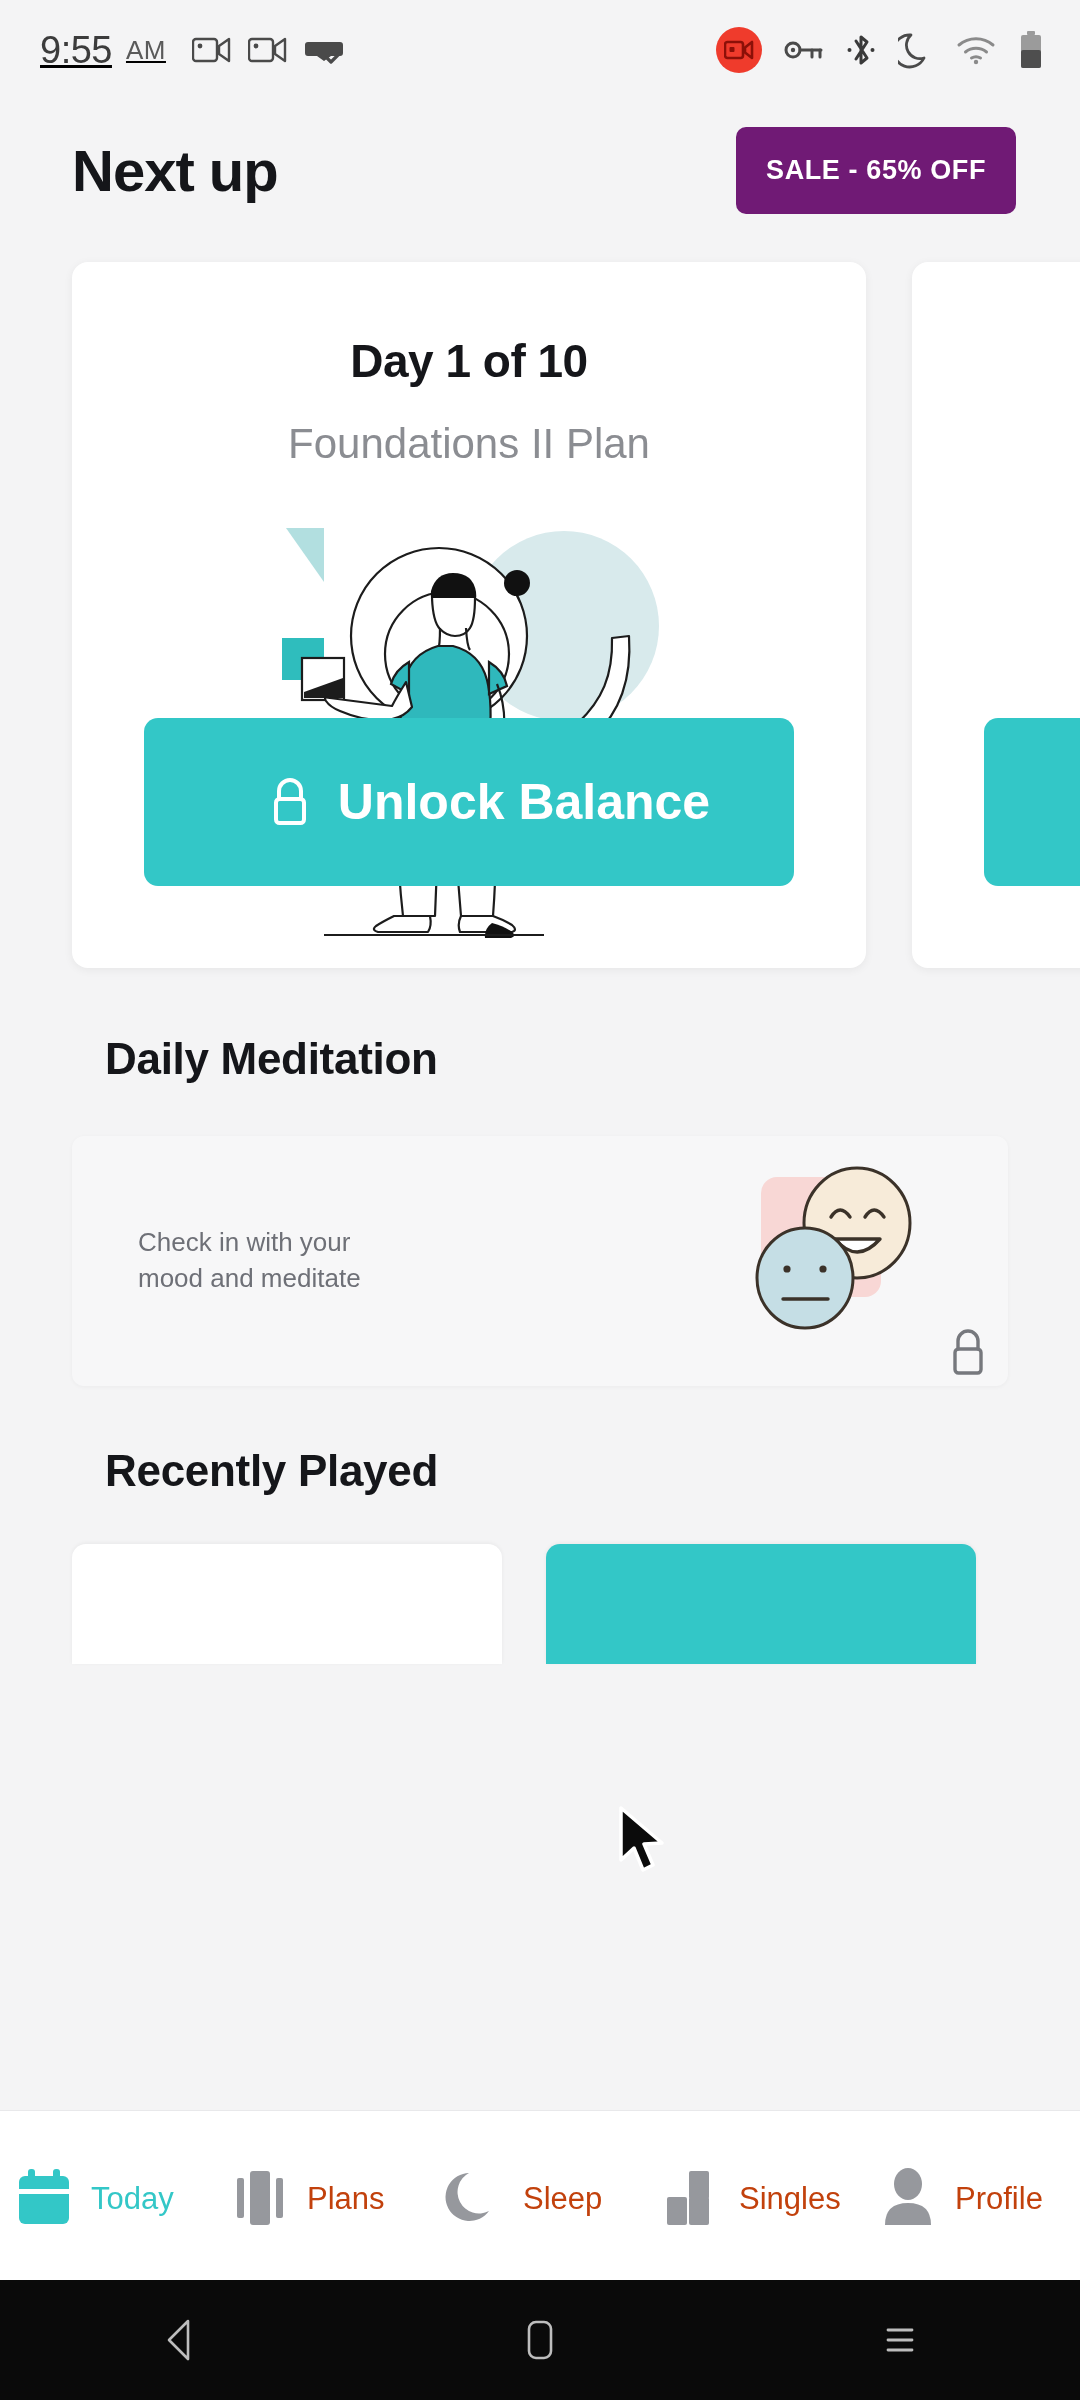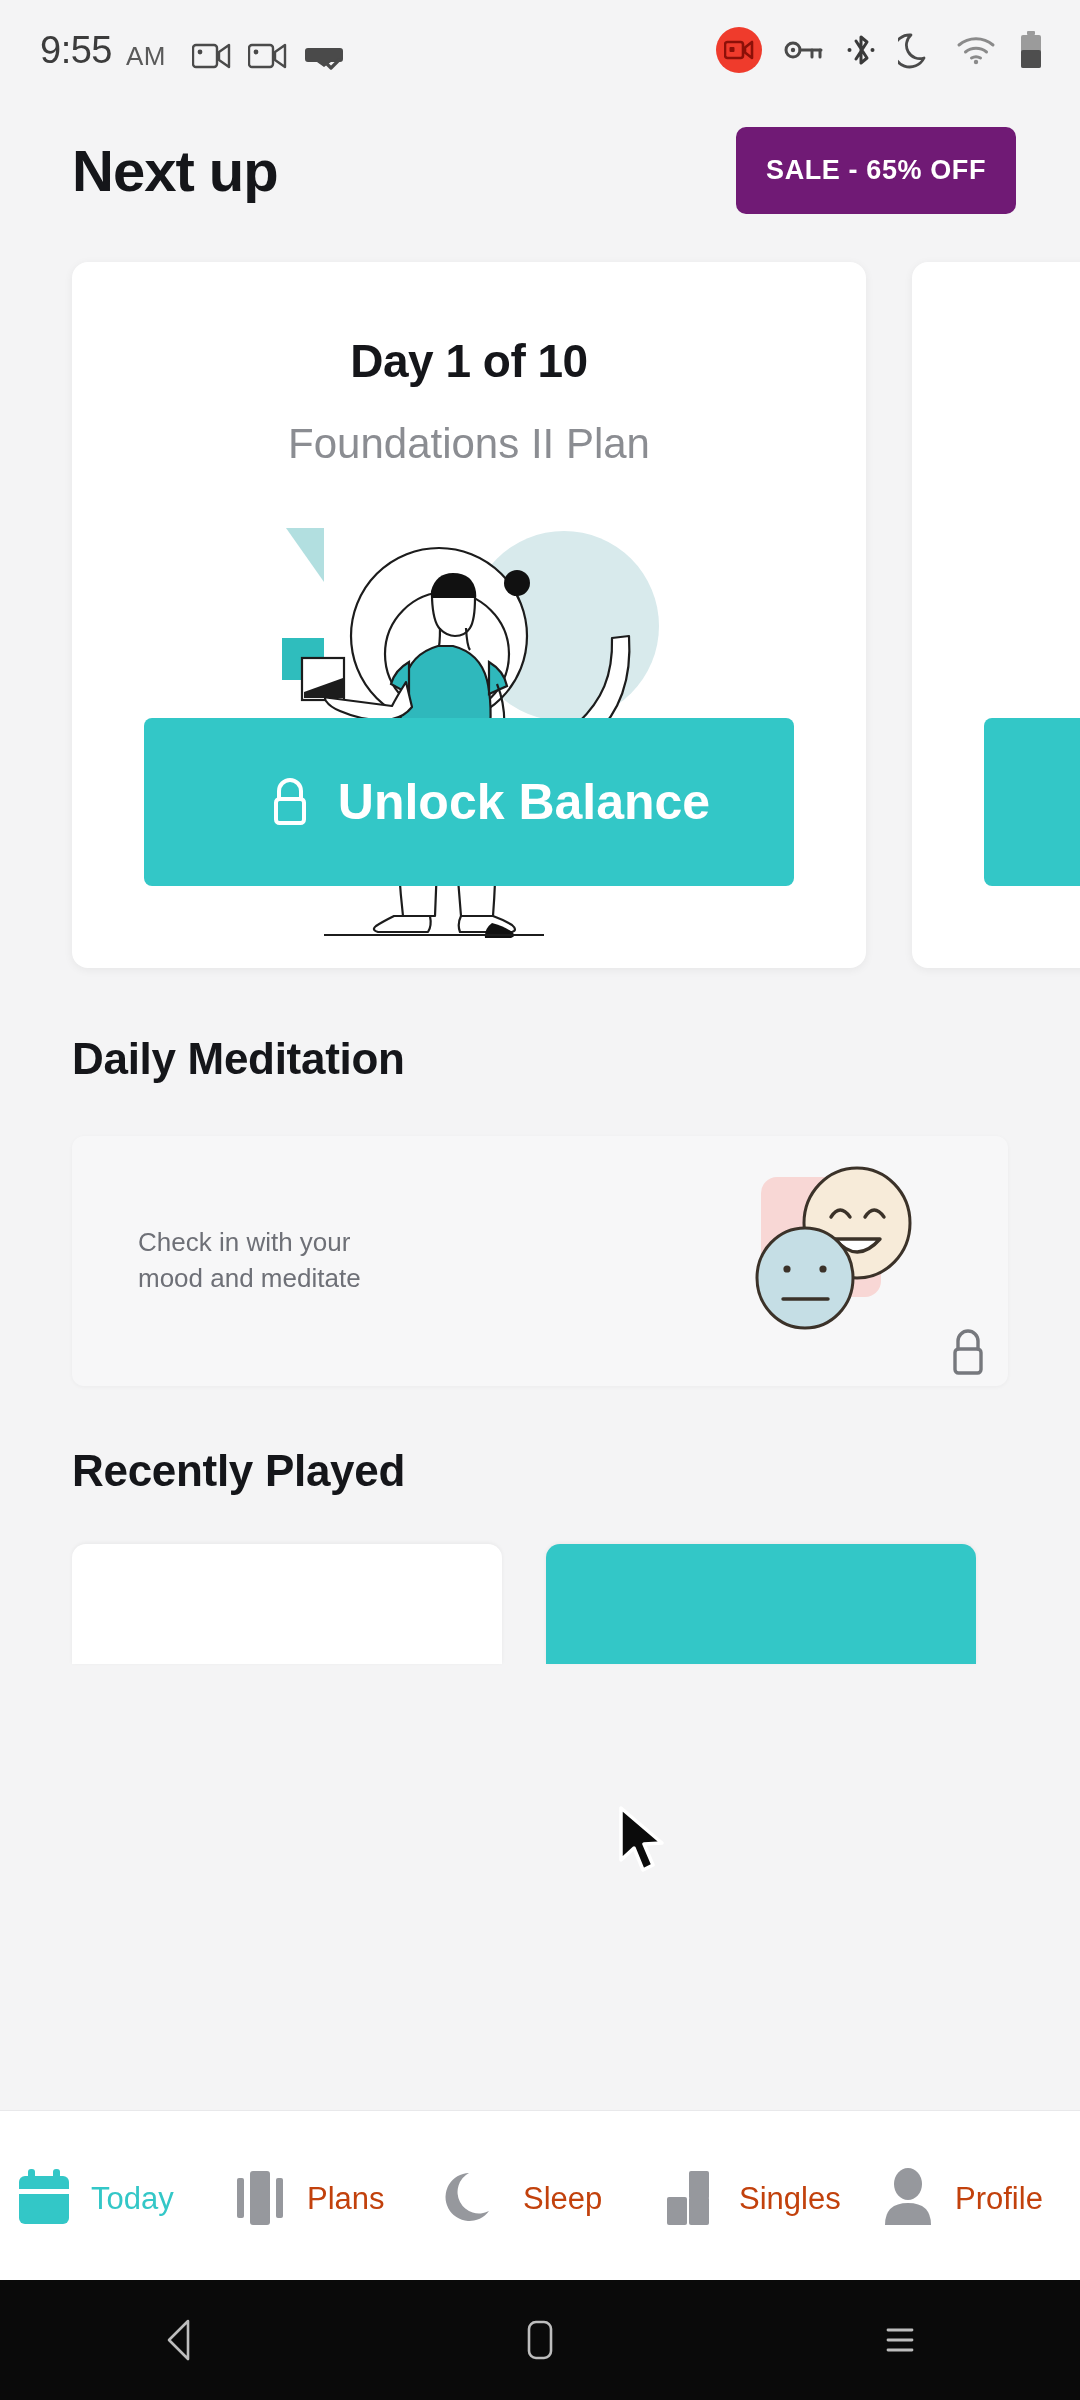--- a/index.html
+++ b/index.html
@@ -13,21 +13,21 @@
 
   
   #status-bar {
     height:100px;
     display:flex;
     align-items:center;
     justify-content:space-between;
     padding:0 36px 0 40px;
     background:#F4F4F5;
   }
-  #status-left { display:flex; align-items:flex-end; gap:14px; }
+  #status-left { display:flex; align-items:center; gap:14px;text-decoration:underline; }
   #clock { font-size:38px; color:#3C3C3C; letter-spacing:-0.5px; }
   #ampm  { font-size:26px; color:#5A5A5A; letter-spacing:0.5px; }
   #status-left-icons { display:flex; align-items:center; gap:16px; margin-left:12px; }
   #status-right { display:flex; align-items:center; gap:22px; }
   .sb-ico { display:block; }
   #rec-badge {
     width:46px; height:46px; border-radius:50%;
     background:#EF3B2C;
     display:flex; align-items:center; justify-content:center;
   }
@@ -93,39 +93,39 @@
   }
   .card-illustration { margin-top:18px; }
   .unlock-button {
     position:absolute;
     left:72px;
     right:72px;
     bottom:82px;
     height:168px;
     background:#33C7C7;
     border:none;
-    border-radius:8px;
+    border-radius:14px;
     color:#FFFFFF;
     font-family:"Liberation Sans", sans-serif;
     font-size:50px;
     font-weight:bold;
     display:flex;
     align-items:center;
     justify-content:center;
     gap:26px;
     cursor:pointer;
     padding-left:40px;
   }
 
   
   .section-heading {
     font-size:44px;
     font-weight:bold;
     color:#15161A;
-    padding-left:72px;
+    padding-left:105px;
     letter-spacing:-0.3px;
   }
   #daily-meditation-heading { margin-top:66px; }
 
   #meditation-card {
     margin:52px 72px 0 72px;
     height:250px;
     background:#F7F7F8;
     border-radius:12px;
     box-shadow:0 1px 4px rgba(0,0,0,0.04);

